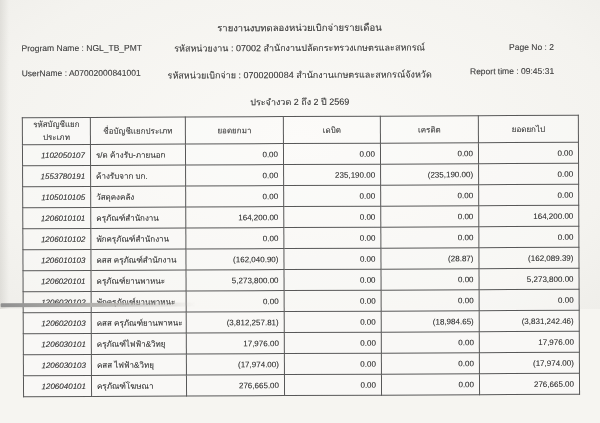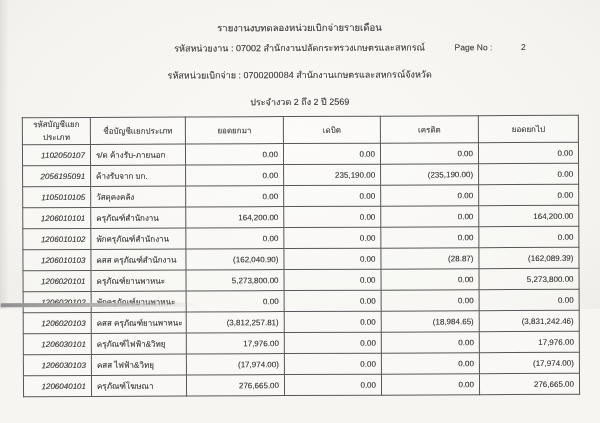--- a/index.html
+++ b/index.html
@@ -55,20 +55,21 @@
     color: #454545;
     white-space: nowrap;
   }
   .meta-center .line { margin-bottom: 13px; }
   .meta-right {
     position: absolute;
     left: 455px;
     top: 43px;
     font-size: 8.5px;
     color: #4a4a4a;
+    text-align: right;
   }
   .meta-right .row { margin-bottom: 14px; white-space: nowrap; }
   .meta-right .lbl { display: inline-block; width: 64px; }
   .meta-right .val { display: inline-block; }
 
   table.report {
     position: absolute;
     left: 22px;
     top: 116px;
     width: 556px;
@@ -113,31 +114,45 @@
   }
 </style>
 </head>
 <body>
 
 <div class="paper">
   <div class="scan-wrap">
 
     <div class="title">รายงานงบทดลองหน่วยเบิกจ่ายรายเดือน</div>
 
+    <div class="meta-left">
+      <div class="line">
+        <span>Program Name :</span>
+        <span>NGL_TB_PMT</span>
+      </div>
+      <div class="line">
+        <span>UserName :</span>
+        <span>A07002000841001</span>
+      </div>
+    </div>
 
     <div class="meta-center">
       <div class="line">รหัสหน่วยงาน : 07002 สำนักงานปลัดกระทรวงเกษตรและสหกรณ์</div>
       <div class="line">รหัสหน่วยเบิกจ่าย : 0700200084 สำนักงานเกษตรและสหกรณ์จังหวัด</div>
       <div class="line">ประจำงวด 2 ถึง 2 ปี 2569</div>
     </div>
 
     <div class="meta-right">
       <div class="row">
         <span class="lbl">Page No :</span>
         <span class="val">2</span>
+      </div>
+      <div class="row">
+        <span class="lbl">Report time :</span>
+        <span class="val">09:45:31</span>
       </div>
     </div>
 
     <table class="report">
       <colgroup>
         <col style="width:68px">
         <col style="width:95px">
         <col style="width:98px">
         <col style="width:97px">
         <col style="width:98px">
@@ -156,21 +171,21 @@
       <tbody>
           <tr>
             <td class="col-code">1102050107</td>
             <td class="col-name">ร/ด ค้างรับ-ภายนอก</td>
             <td class="col-num">0.00</td>
             <td class="col-num">0.00</td>
             <td class="col-num">0.00</td>
             <td class="col-num">0.00</td>
           </tr>
           <tr>
-            <td class="col-code">2056195091</td>
+            <td class="col-code">1553780191</td>
             <td class="col-name">ค้างรับจาก บก.</td>
             <td class="col-num">0.00</td>
             <td class="col-num">235,190.00</td>
             <td class="col-num">(235,190.00)</td>
             <td class="col-num">0.00</td>
           </tr>
           <tr>
             <td class="col-code">1105010105</td>
             <td class="col-name">วัสดุคงคลัง</td>
             <td class="col-num">0.00</td>

